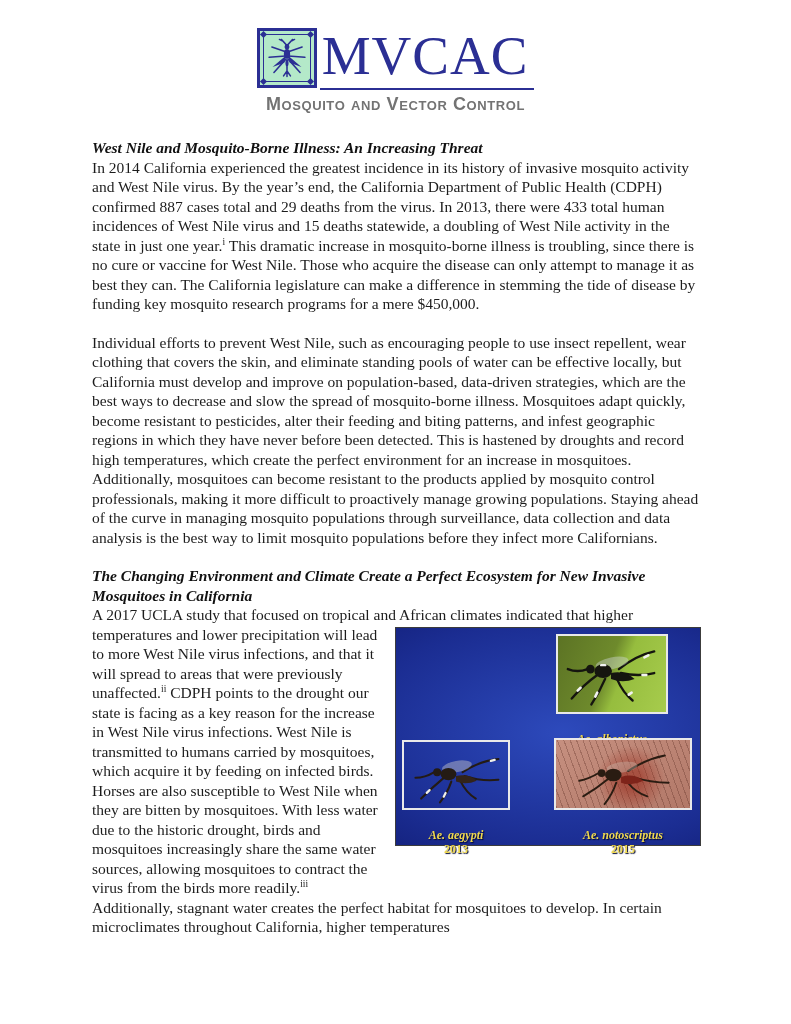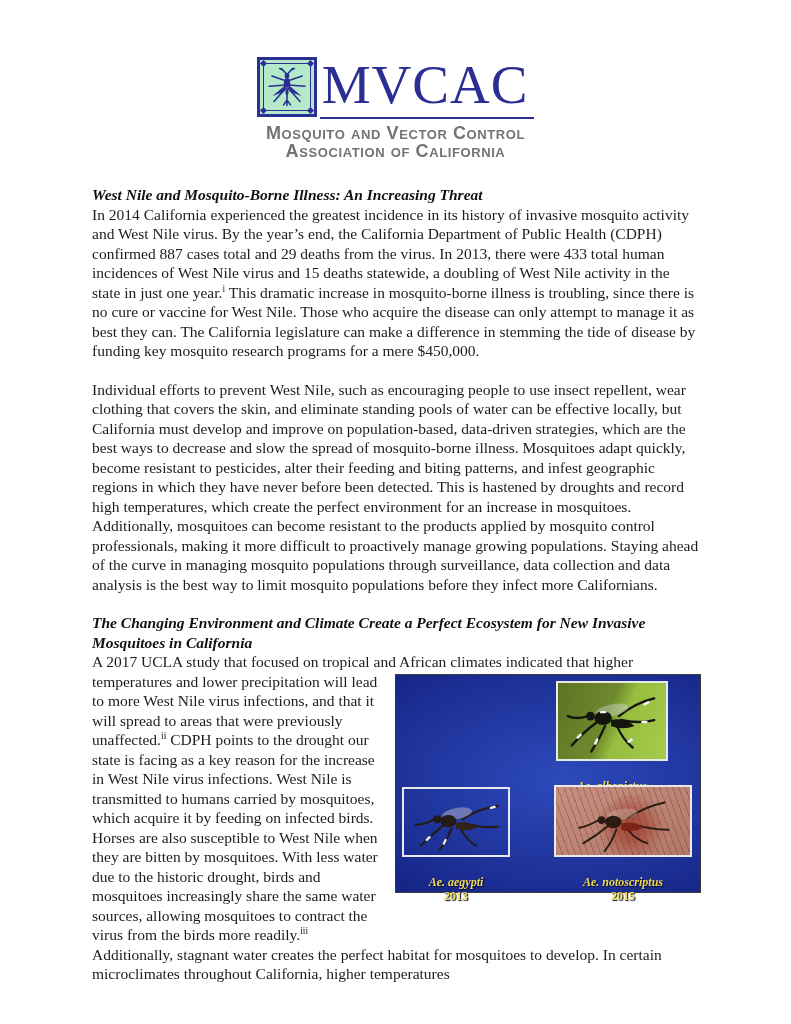--- a/index.html
+++ b/index.html
@@ -3,21 +3,21 @@
 <meta charset="utf-8">
 <style>
   html,body { margin:0; padding:0; background:#ffffff; }
   .page {
     position:relative; width:791px; height:1024px; margin:0 auto;
     background:#ffffff; overflow:hidden;
     font-family:"Liberation Serif","DejaVu Serif",serif;
     color:#1c1c1c;
   }
   
-  .logo { padding-top:57px; text-align:center; }
+  .logo { padding-top:28px; text-align:center; }
   .logo-row { display:flex; align-items:flex-start; justify-content:center; gap:3px; }
   .logo-icon {
     position:relative; width:60px; height:60px; box-sizing:border-box;
     background:#b4e9c9; border:3px solid #2b2f94; flex:0 0 auto;
   }
   .logo-icon-frame { position:absolute; inset:3px; border:1px solid #2b2f94; }
   .corner-dot { position:absolute; width:5px; height:5px; background:#2b2f94; transform:rotate(45deg); }
   .corner-dot.tl { top:1px; left:1px; } .corner-dot.tr { top:1px; right:1px; }
   .corner-dot.bl { bottom:1px; left:1px; } .corner-dot.br { bottom:1px; right:1px; }
   .logo-icon svg { position:absolute; inset:5px; width:44px; height:44px; }
@@ -105,21 +105,20 @@
           <path d="M31 28 L11 45 L28 39 Z" fill="#2b2f94"></path>
           <path d="M33 28 L53 45 L36 39 Z" fill="#2b2f94"></path>
           <circle cx="32" cy="16" r="3.6" fill="#2b2f94"></circle>
           <ellipse cx="32" cy="26" rx="4.6" ry="7" fill="#2b2f94"></ellipse>
           <path d="M32 32 C28.5 38 29.5 42 32 47 C34.5 42 35.5 38 32 32 Z" fill="#2b2f94"></path>
         </svg>
       </div>
       <div class="logo-acronym">MVCAC</div>
     </div>
     <div class="org-line first">Mosquito and Vector Control</div>
-    <div class="org-line">Association of California</div>
   </header>
 
   <main class="content">
 
     <h2 class="sec-heading first">West Nile and Mosquito-Borne Illness: An Increasing Threat</h2>
 
     <div class="para"><span>In 2014 California experienced the greatest incidence in its history of invasive mosquito activity and West Nile virus. By the year’s end, the California Department of Public Health (CDPH) confirmed 887 cases total and 29 deaths from the virus. In 2013, there were 433 total human incidences of West Nile virus and 15 deaths statewide, a doubling of West Nile activity in the state in just one year.</span><sup class="fn">i</sup><span> This dramatic increase in mosquito-borne illness is troubling, since there is no cure or vaccine for West Nile. Those who acquire the disease can only attempt to manage it as best they can. The California legislature can make a difference in stemming the tide of disease by funding key mosquito research programs for a mere $450,000.</span></div>
 
     <div class="para">Individual efforts to prevent West Nile, such as encouraging people to use insect repellent, wear clothing that covers the skin, and eliminate standing pools of water can be effective locally, but California must develop and improve on population-based, data-driven strategies, which are the best ways to decrease and slow the spread of mosquito-borne illness. Mosquitoes adapt quickly, become resistant to pesticides, alter their feeding and biting patterns, and infest geographic regions in which they have never before been detected. This is hastened by droughts and record high temperatures, which create the perfect environment for an increase in mosquitoes. Additionally, mosquitoes can become resistant to the products applied by mosquito control professionals, making it more difficult to proactively manage growing populations. Staying ahead of the curve in managing mosquito populations through surveillance, data collection and data analysis is the best way to limit mosquito populations before they infect more Californians.</div>
 

